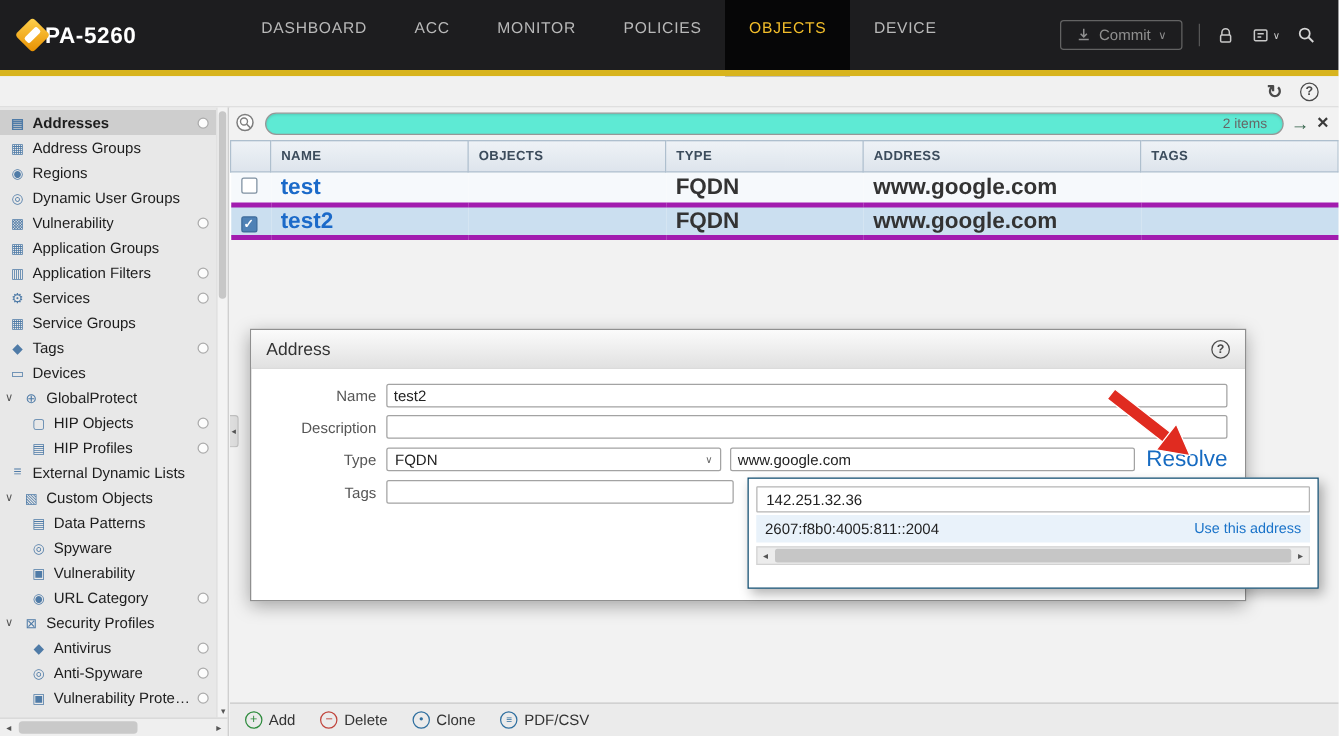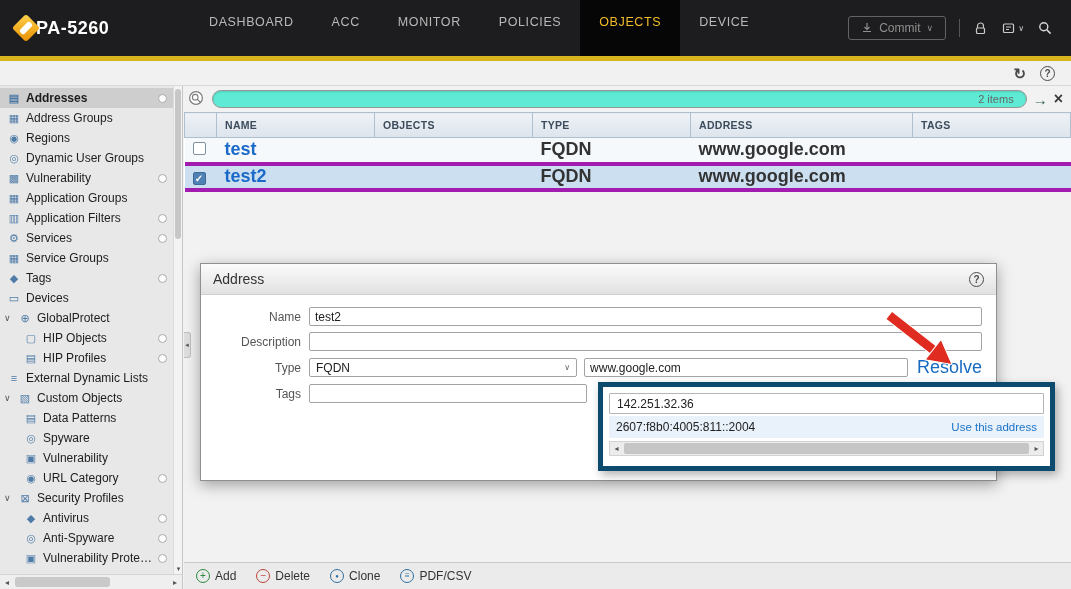--- a/index.html
+++ b/index.html
@@ -107,21 +107,21 @@
   .grow { flex:1; }
   .sel-box { width:278px; height:19px; border:1px solid #a3a3a3; border-radius:2px; background:#fff;
     display:flex; align-items:center; justify-content:space-between; padding:0 6px; font-size:12px; color:#222; }
   .sel-chev { font-size:8px; color:#666; }
   .fqdn-input { width:336px; margin-left:7px; }
   .resolve-link { margin-left:9px; color:#176bc1; font-size:18px; cursor:pointer; }
   .tags-input { width:278px; }
 
   
   .resolve-popup { position:absolute; left:598px; top:382px; width:457px; height:89px; background:#fff;
-    border:5px solid #0c4a6e; box-shadow:3px 4px 9px rgba(0,0,0,.3); z-index:20; padding:6px 6px 0 6px; }
+    border:1px solid #0c4a6e; box-shadow:3px 4px 9px rgba(0,0,0,.3); z-index:20; padding:6px 6px 0 6px; }
   .res-row1 { border:1px solid #b5b5b5; height:21px; line-height:20px; padding:0 7px; font-size:12px;
     color:#222; border-radius:1px; }
   .res-row2 { height:22px; margin-top:2px; display:flex; align-items:center; justify-content:space-between;
     padding:0 7px; background:#e9f2fa; font-size:12px; color:#222; }
   .use-link { color:#1a73c9; font-size:11.5px; cursor:pointer; }
   .res-scroll { margin-top:3px; height:15px; background:#ececec; border:1px solid #d2d2d2; position:relative; }
   .res-arrow { position:absolute; top:0; width:13px; height:13px; font-size:8px; color:#555;
     display:flex; align-items:center; justify-content:center; }
   .res-arrow.left { left:0; } .res-arrow.right { right:0; }
   .res-thumb { position:absolute; top:1px; left:14px; right:14px; height:11px; background:#c6c6c6; border-radius:2px; }

